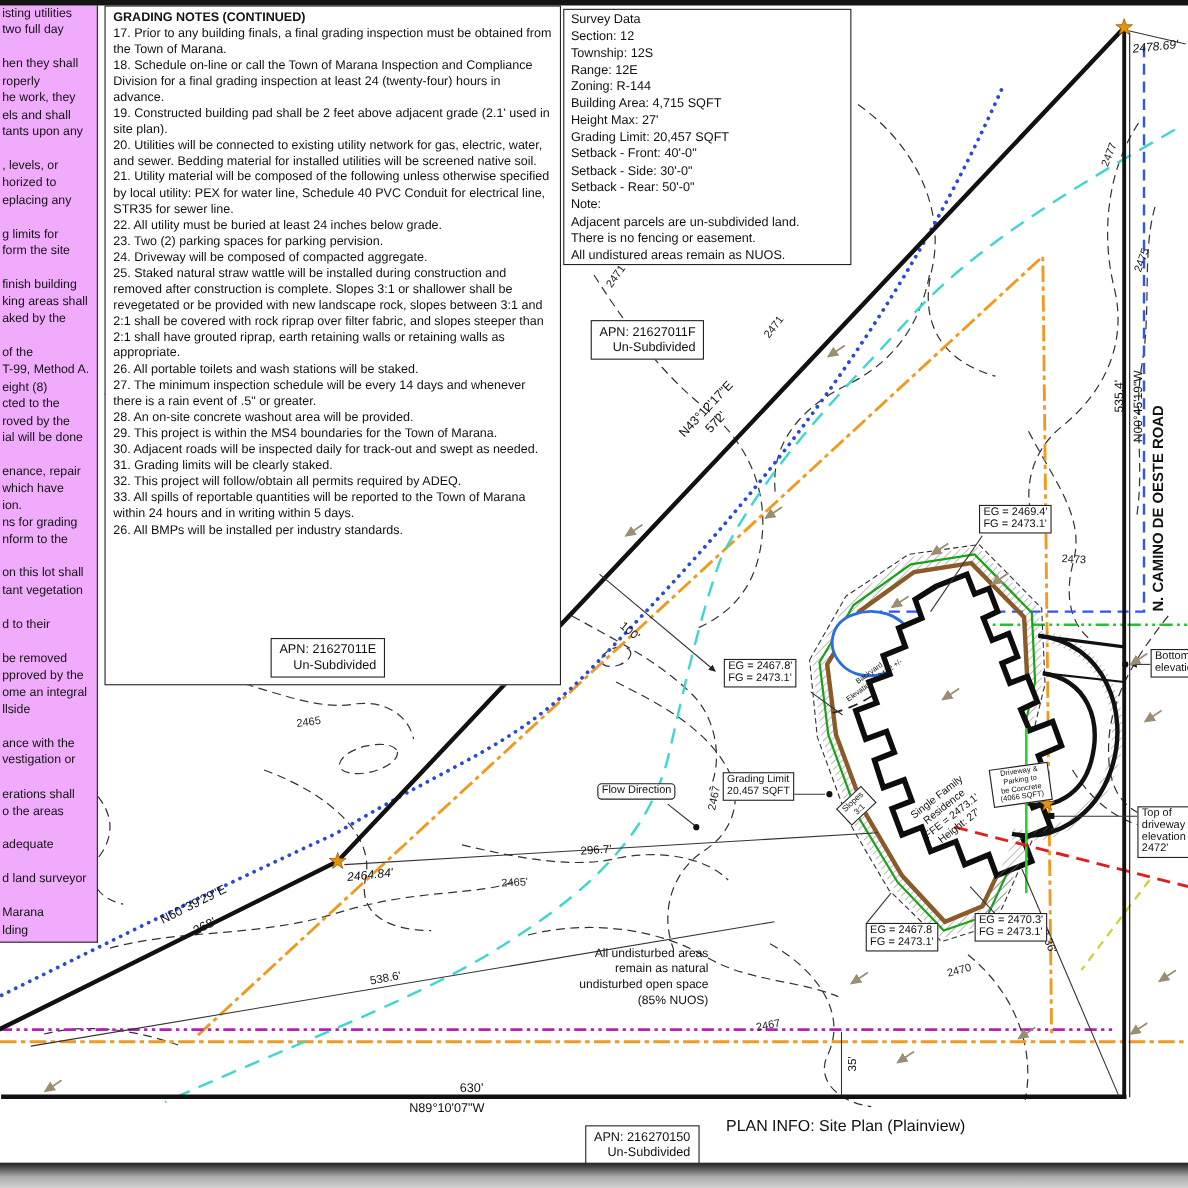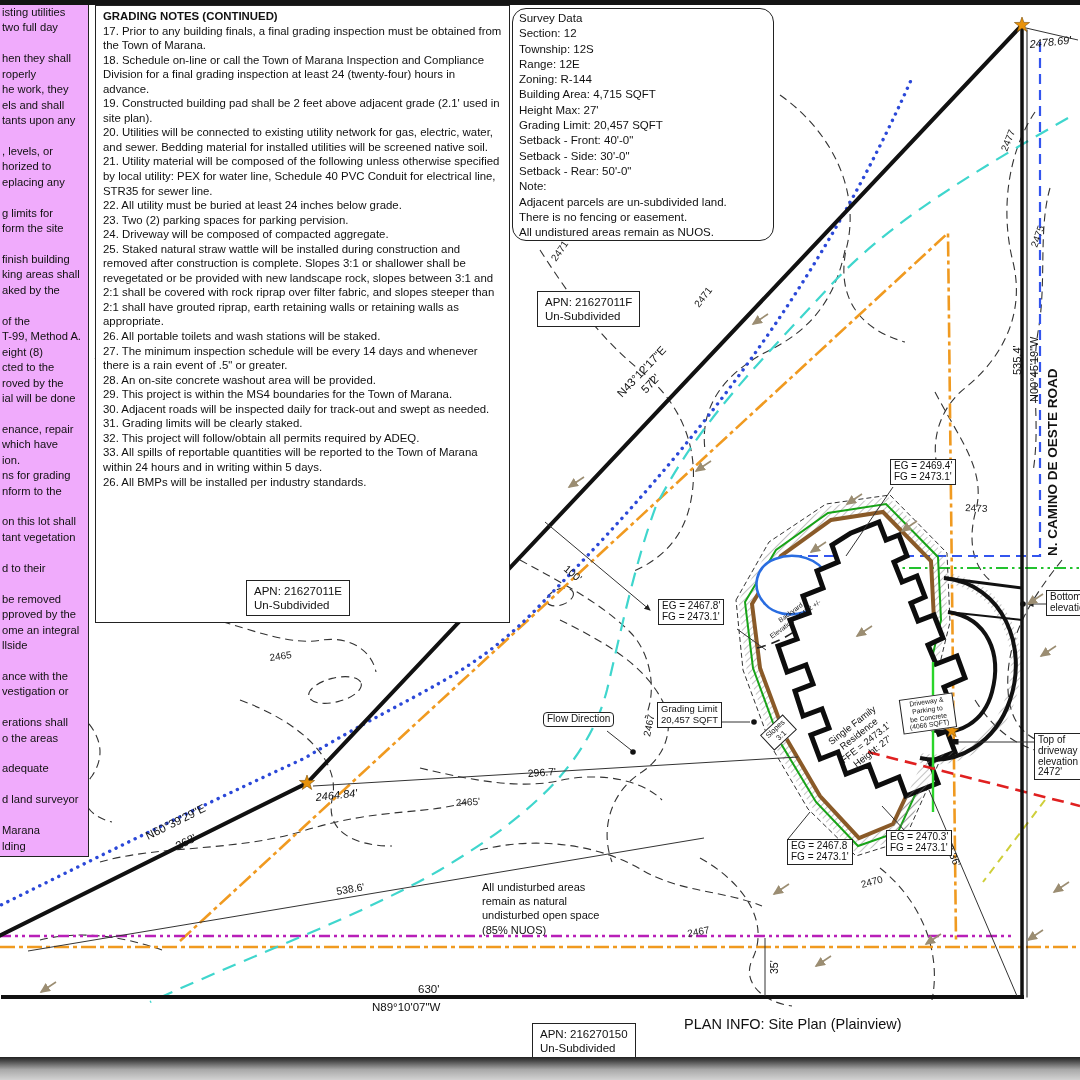--- a/index.html
+++ b/index.html
@@ -5,33 +5,33 @@
   html,body{margin:0;padding:0;background:#fff;}
   #page{position:relative;width:1080px;height:1080px;overflow:hidden;background:#fff;
         font-family:"Liberation Sans",sans-serif;color:#111;}
   svg{position:absolute;left:0;top:0;}
   .abs{position:absolute;}
   .notebox{background:#fff;border:1.6px solid #222;}
   .co{position:absolute;background:#fff;border:1.2px solid #222;font-size:10px;line-height:10.8px;
       padding:1px 3px;white-space:nowrap;z-index:30;}
   .co div{white-space:nowrap;}
   .apn{position:absolute;background:#fff;border:1.4px solid #222;font-size:11.5px;line-height:14px;
-       text-align:left;padding:3px 7px;z-index:30;white-space:nowrap;}
+       text-align:right;padding:3px 7px;z-index:30;white-space:nowrap;}
   .maptext{position:absolute;z-index:25;}
   #leftnotes{left:0;top:5px;width:88px;height:851px;border-right:1.6px solid #222;
              border-bottom:1.6px solid #222;background:#f0abfc;z-index:20;
              font-size:11.2px;line-height:15.45px;padding-top:0;overflow:hidden;}
   #leftnotes .lnline{white-space:nowrap;padding-left:2px;height:15.45px;}
   #gnotes{left:95px;top:5px;width:415px;height:618px;z-index:20;font-size:11.4px;line-height:14.55px;
           padding:3px 6px 0 7px;box-sizing:border-box;overflow:hidden;}
   #gnotes .gtitle{font-weight:600;}
   #survey{left:512px;top:8px;width:262px;height:233px;z-index:20;font-size:11.5px;line-height:15.3px;
-          padding:2px 6px;box-sizing:border-box;overflow:hidden;border-radius:14px;}
-  #planinfo{left:684px;top:1016px;font-size:14.5px;z-index:30;white-space:nowrap;}
-  #nuos{left:482px;top:860px;width:188px;text-align:left;font-size:11px;line-height:14.2px;z-index:6;margin-top:20px;}
+          padding:2px 6px;box-sizing:border-box;overflow:hidden;}
+  #planinfo{left:660px;top:1016px;font-size:14.5px;z-index:30;white-space:nowrap;}
+  #nuos{left:456px;top:860px;width:188px;text-align:right;font-size:11px;line-height:14.2px;z-index:6;}
   #topbar{left:0;top:0;width:1080px;height:5px;background:#141414;z-index:40;}
   #botbar{left:0;top:1057px;width:1080px;height:23px;z-index:40;
           background:linear-gradient(180deg,#222 0%,#4a4a4a 18%,#a9a9a9 55%,#d2d2d2 100%);}
   .tiny{font-size:6.8px;line-height:7.8px;text-align:center;}
 </style>
 </head>
 <body>
 
 <div id="page">
 

